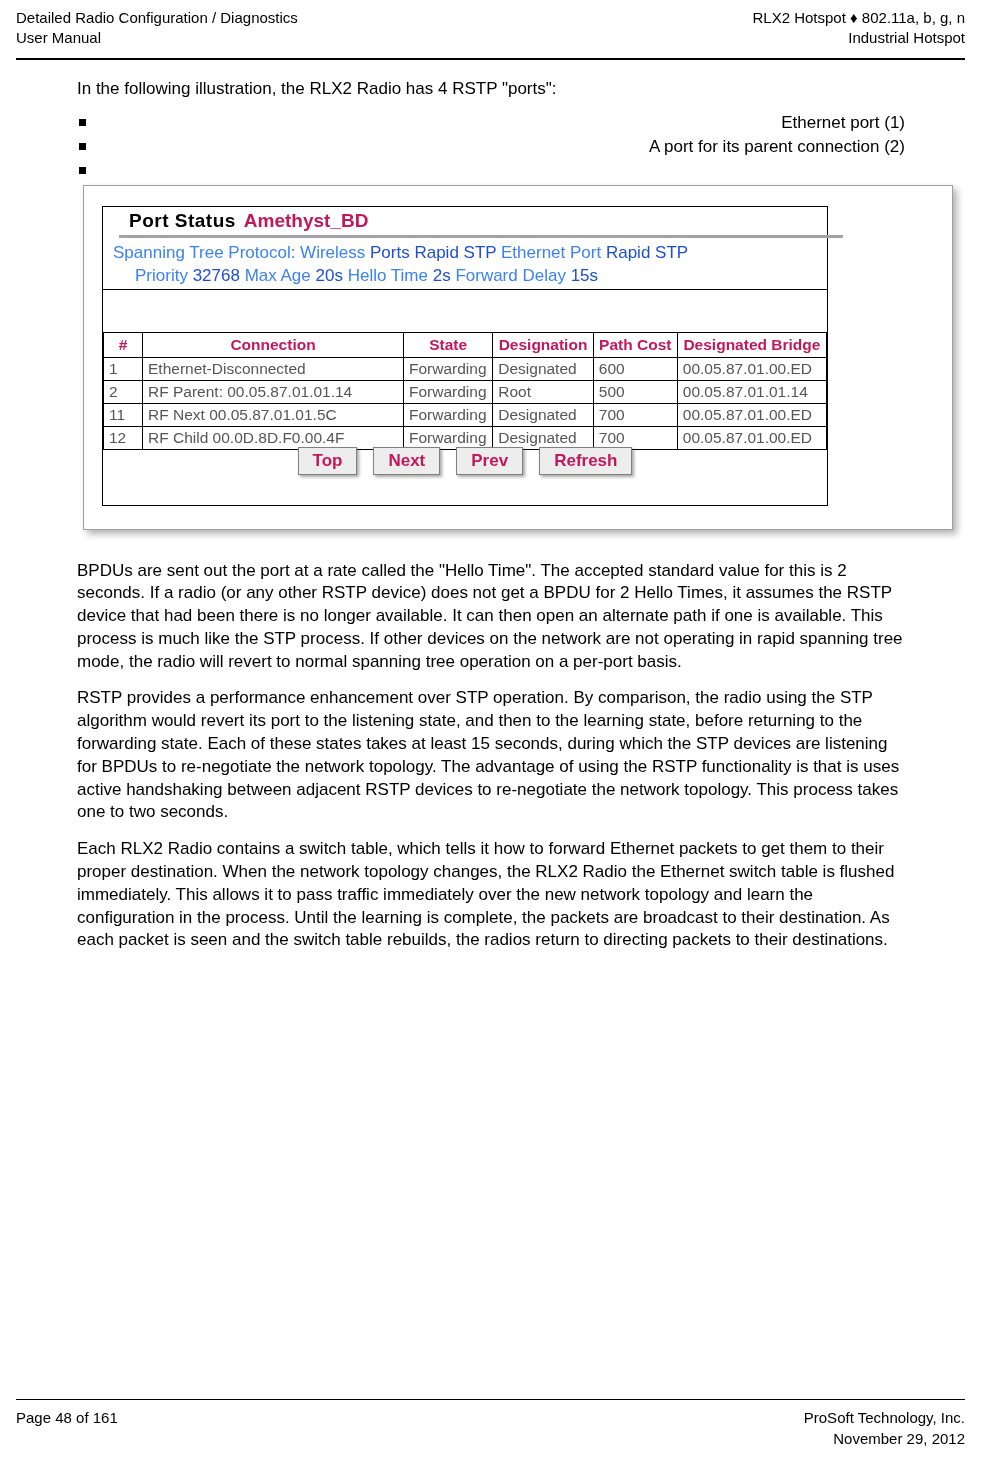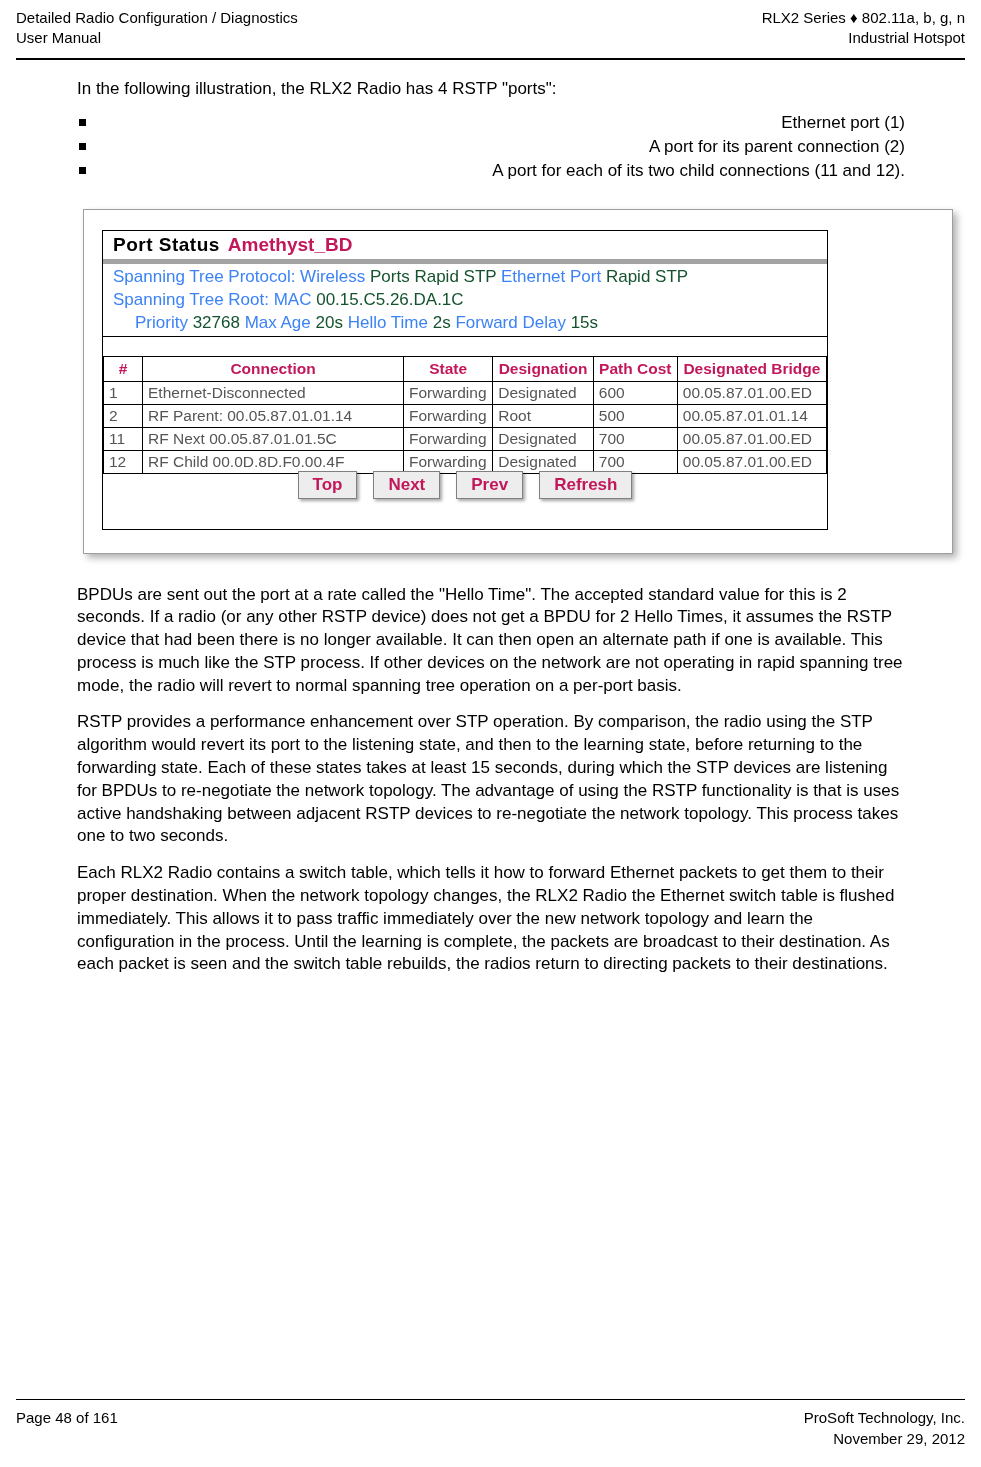--- a/index.html
+++ b/index.html
@@ -102,45 +102,45 @@
     left: 18px;
     top: 20px;
     width: 726px;
     height: 300px;
     border: 1px solid #000000;
     box-sizing: border-box;
     background: #ffffff;
   }
   .ps-title {
     position: absolute;
-    left: 0;
+    left: 16px;
     top: 0;
     width: 100%;
     box-sizing: border-box;
     padding: 3px 0 3px 10px;
-    border-bottom: 5px solid #a3a3a3;
+    border-bottom: 3px solid #a3a3a3;
     font-size: 19px;
     font-weight: bold;
     white-space: nowrap;
   }
   .ps-title .t1 { color: #000000; letter-spacing: 0.5px; }
   .ps-title .t2 { color: #c2185b; font-weight: bold; margin-left: 8px; }
   .ps-lines {
     position: absolute;
     left: 0;
     top: 33px;
     width: 100%;
     box-sizing: border-box;
     padding: 1px 0 2px 10px;
     font-size: 17px;
     line-height: 23px;
     border-bottom: 1px solid #000000;
   }
   .ps-lines .k { color: #3b82f6; }
-  .ps-lines .v { color: #14532d; }
+  .ps-lines .v { color: #1d4ed8; }
   .ps-lines .indent { padding-left: 22px; display: block; }
   table.ps-table {
     position: absolute;
     left: 0;
     top: 125px;
     width: 100%;
     border-collapse: collapse;
     font-size: 15.5px;
   }
   table.ps-table th {
@@ -219,58 +219,54 @@
 <body>
 
 <div class="page">
 
   <div class="header">
     <div class="header-left">
       <div>Detailed Radio Configuration / Diagnostics</div>
       <div>User Manual</div>
     </div>
     <div class="header-right">
-      <div>RLX2 Series ♦ 802.11a, b, g, n</div>
+      <div>RLX2 Hotspot ♦ 802.11a, b, g, n</div>
       <div>Industrial Hotspot</div>
     </div>
   </div>
   <div class="header-rule"></div>
 
   <div class="content">
 
     <p class="para intro">In the following illustration, the RLX2 Radio has 4 RSTP "ports":</p>
 
     <ul class="bullets">
       <li>
         <span class="sq"></span>
         <span>Ethernet port (1)</span>
       </li>
       <li>
         <span class="sq"></span>
         <span>A port for its parent connection (2)</span>
       </li>
       <li>
         <span class="sq"></span>
-        <span>A port for each of its two child connections (11 and 12).</span>
       </li>
     </ul>
 
     <div class="figure">
       <div class="fig-inner">
 
         <div class="ps-title">
           <span class="t1">Port Status</span><span class="t2">Amethyst_BD</span>
         </div>
 
         <div class="ps-lines">
           <div>
             <span class="k">Spanning Tree Protocol: Wireless </span><span class="v">Ports Rapid STP</span><span class="k"> Ethernet Port </span><span class="v">Rapid STP</span>
-          </div>
-          <div>
-            <span class="k">Spanning Tree Root: MAC </span><span class="v">00.15.C5.26.DA.1C</span>
           </div>
           <div class="indent">
             <span class="k">Priority </span><span class="v">32768</span><span class="k"> Max Age </span><span class="v">20s</span><span class="k"> Hello Time </span><span class="v">2s</span><span class="k"> Forward Delay </span><span class="v">15s</span>
           </div>
         </div>
 
         <table class="ps-table">
           <thead>
             <tr>
               <th class="th-num">#</th>

